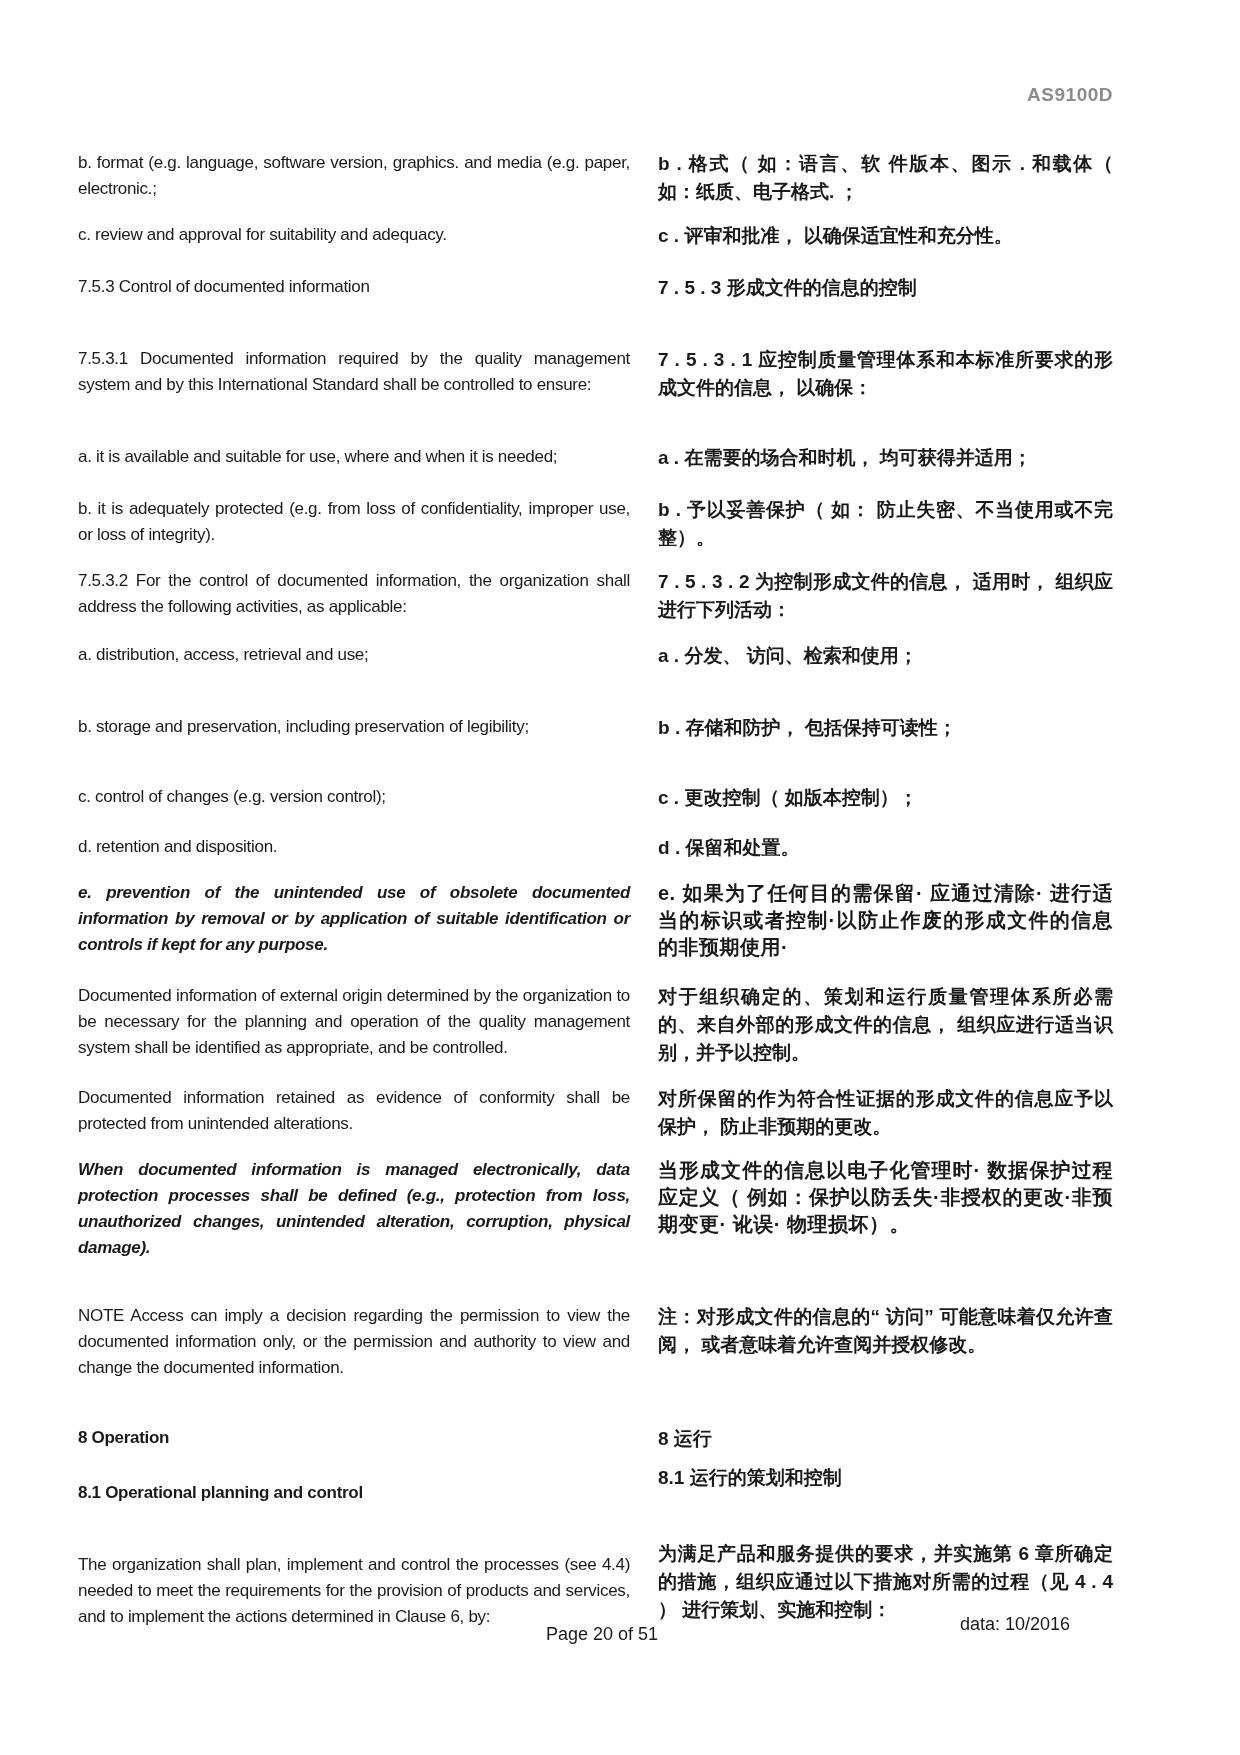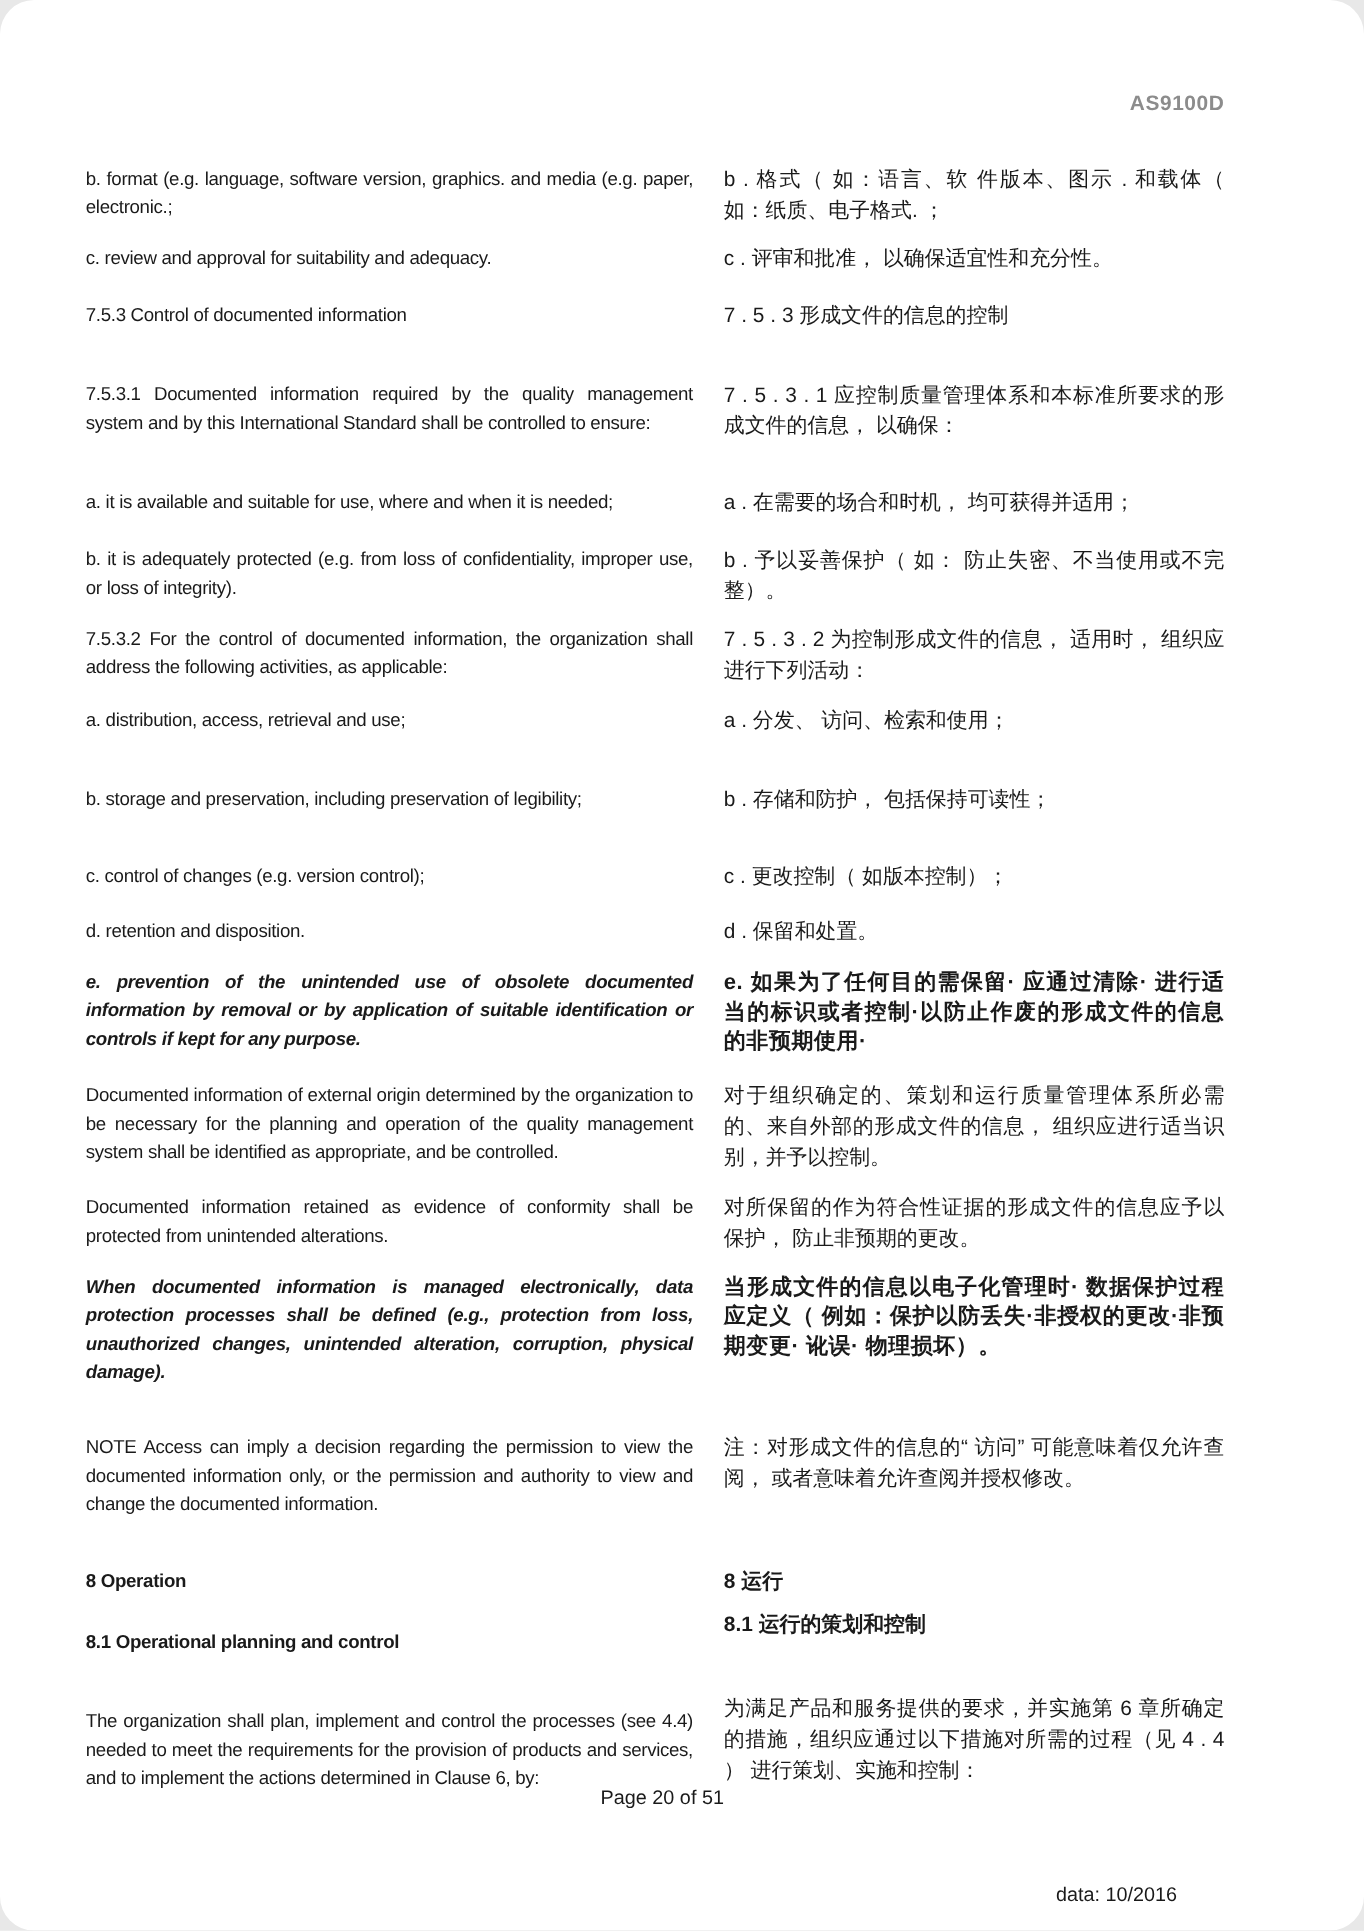--- a/index.html
+++ b/index.html
@@ -4,52 +4,52 @@
 <style>
   html,body { margin:0; padding:0; background:#e8e8e8; }
   .page {
     position:relative;
     width:1240px; height:1755px;
     margin:0 auto;
     background:#ffffff;
     font-family:"Liberation Sans", sans-serif;
     color:#1a1a1a;
     overflow:hidden;
-    border-radius:31px;
   }
   .doc-code {
     position:absolute; top:84px; right:127px;
     font-size:19px; font-weight:bold; color:#8c8c8c;
     letter-spacing:0.5px;
   }
   .content {
     position:absolute; top:150px; left:78px; width:1035px;
   }
   .row { display:flex; align-items:flex-start; }
   .en {
     width:552px;
     font-size:17px; line-height:26px; letter-spacing:-0.3px;
     text-align:justify;
   }
   .zh {
     width:455px; margin-left:28px;
     font-size:19px; line-height:28px;
     text-align:justify;
+    font-weight:bold;
   }
   .emph { font-weight:bold; font-style:italic; }
   .zh-bold { font-weight:bold; font-size:20px; line-height:27px; letter-spacing:0.5px; }
   .h-bold { font-weight:bold; }
   .raise-16 { position:relative; top:-16px; }
   .raise-12 { position:relative; top:-12px; }
   .footer-page {
     position:absolute; top:1624px; left:546px;
     font-size:18px;
   }
   .footer-date {
-    position:absolute; top:1712px; left:960px;
+    position:absolute; top:1614px; left:960px;
     font-size:18px;
   }
   
   .mt20{margin-top:16px}.mt18{margin-top:18px}.mt22{margin-top:22px}
   .mt24{margin-top:24px}.mt26{margin-top:42px}.mt27{margin-top:27px}
   .mt28{margin-top:44px}
 </style>
 </head>
 <body>
 

